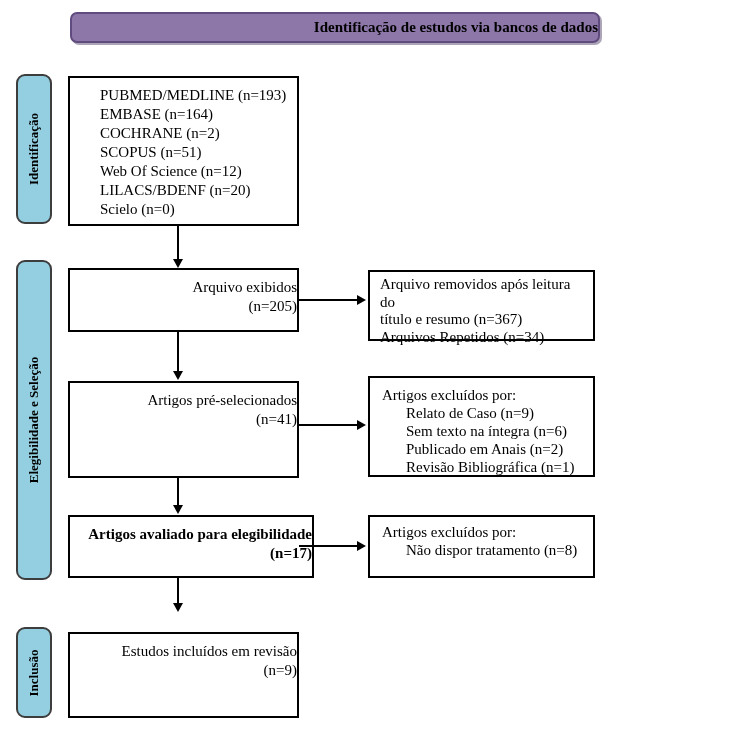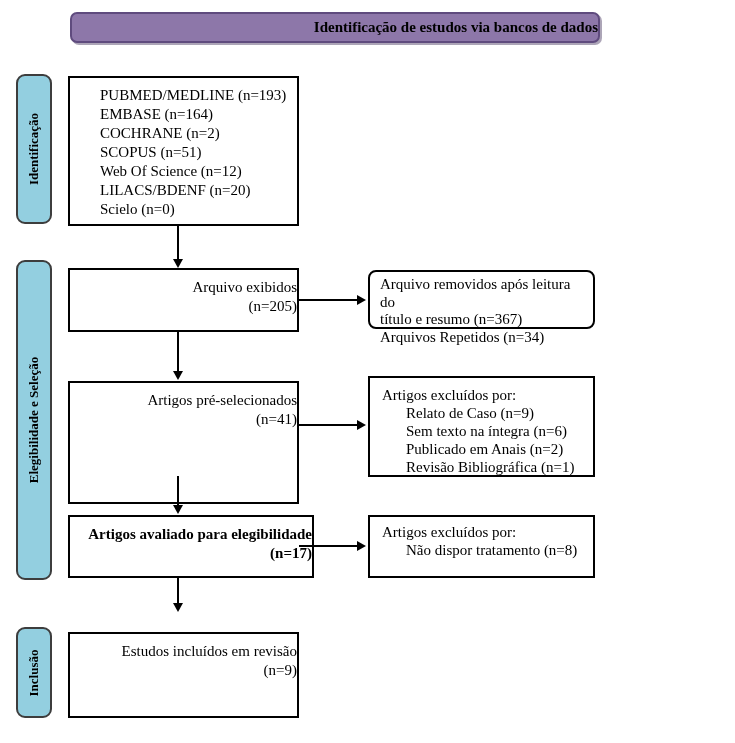--- a/index.html
+++ b/index.html
@@ -53,22 +53,22 @@
     border: 2.5px solid var(--box-border, #000000);
     box-sizing: border-box;
     font-size: 15px;
     line-height: 19px;
   }
   .box.centered { text-align: right; padding-top: 8px; }
   .indent { padding-left: 24px; }
 
   #box-databases   { left: 68px;  top: 76px;  width: 231px; height: 150px; padding: 8px 6px 0 30px; }
   #box-screened    { left: 68px;  top: 268px; width: 231px; height: 64px; }
-  #box-removed     { left: 368px; top: 270px; width: 227px; height: 59px;  padding: 4px 6px 0 10px; line-height: 17.5px; border-radius: 8px; }
-  #box-preselected { left: 68px;  top: 381px; width: 231px; height: 123px; }
+  #box-removed     { left: 368px; top: 270px; width: 227px; height: 71px;  padding: 4px 6px 0 10px; line-height: 17.5px; }
+  #box-preselected { left: 68px;  top: 381px; width: 231px; height: 97px; }
   #box-excluded1   { left: 368px; top: 376px; width: 227px; height: 101px; padding: 8px 6px 0 12px; line-height: 18px; }
   #box-assessed    { left: 68px;  top: 515px; width: 246px; height: 63px; font-weight: bold; }
   #box-excluded2   { left: 368px; top: 515px; width: 227px; height: 63px;  padding: 6px 6px 0 12px; line-height: 18px; }
   #box-included    { left: 68px;  top: 632px; width: 231px; height: 86px; }
 
   
   .arrow { position: absolute; }
   .arrow.v { width: 10px; }
   .arrow.v .line { position: absolute; left: 4px; top: 0; bottom: 8px; width: 2px; background: #000; }
   .arrow.v .head {

